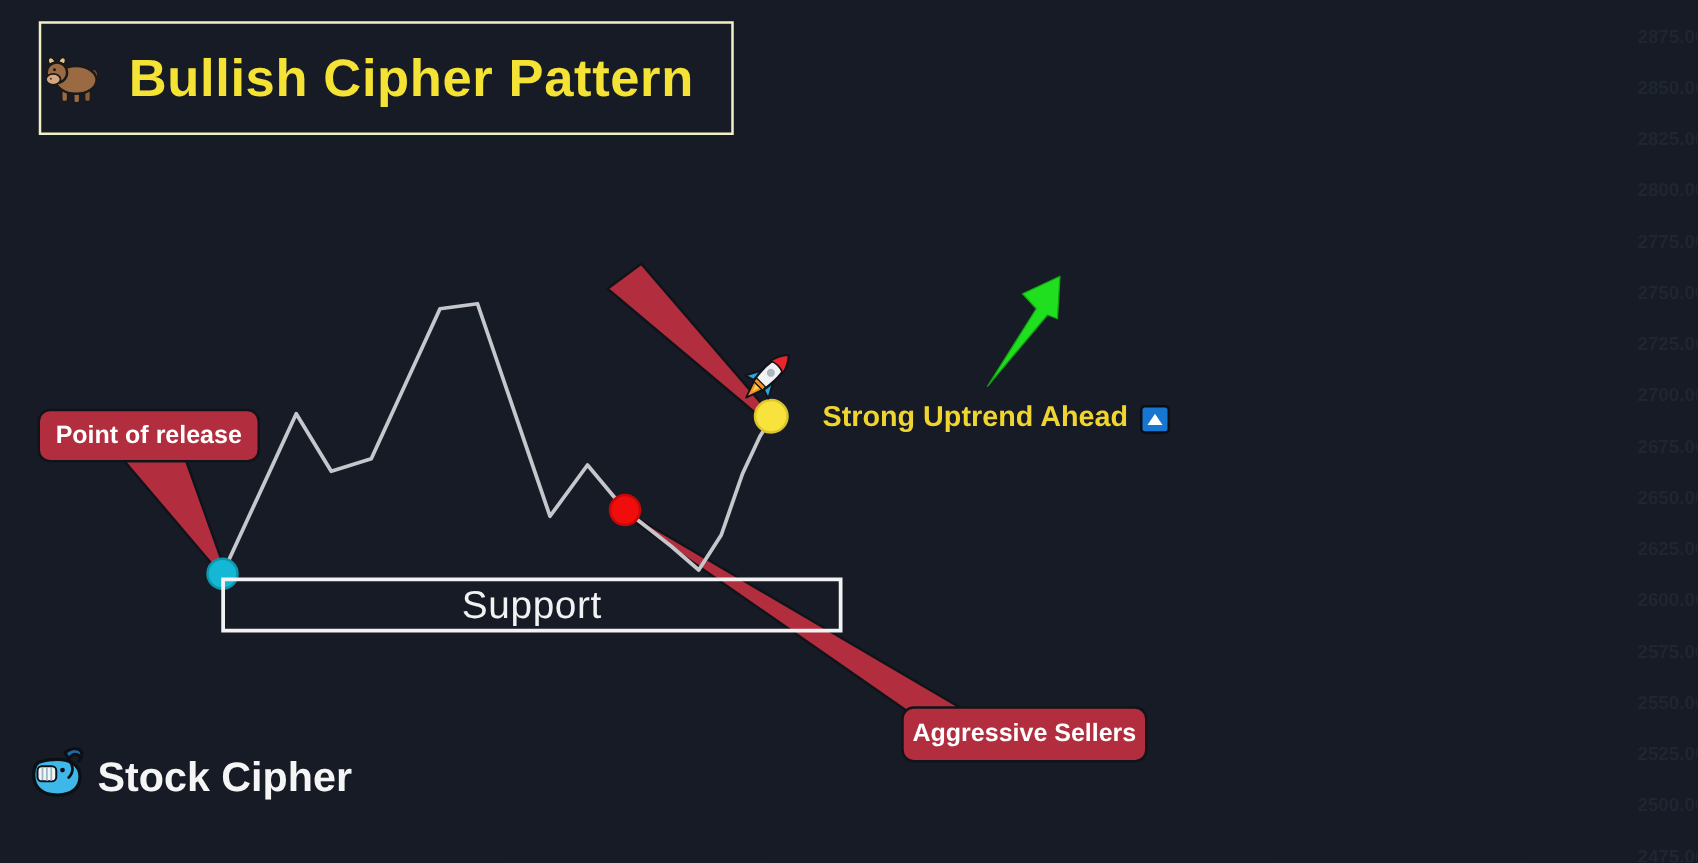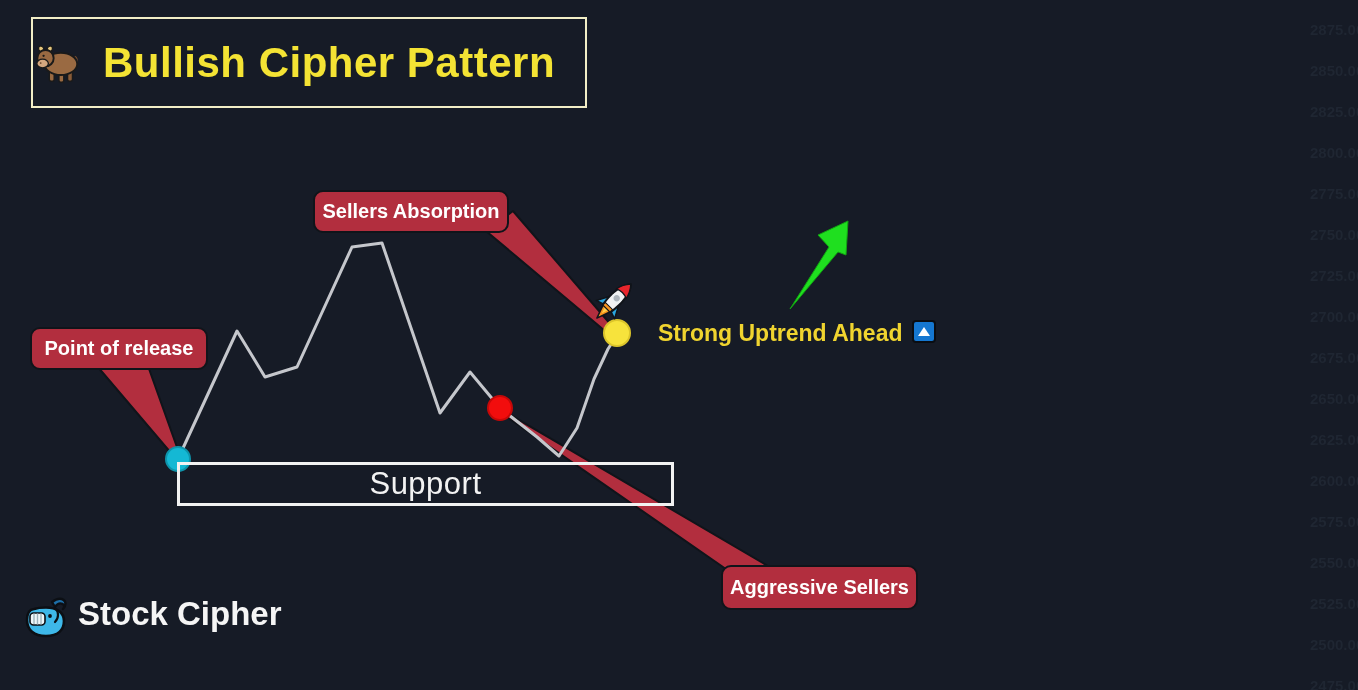--- a/index.html
+++ b/index.html
@@ -27,29 +27,29 @@
   .co-release{left:30px;top:327px;width:178px;height:43px;}
   .co-aggressive{left:721px;top:565px;width:197px;height:45px;}
 
   
   .support-box{position:absolute;left:177px;top:462px;width:497px;height:44px;
     border:3px solid var(--support-white);box-sizing:border-box;display:flex;
     align-items:center;justify-content:center;z-index:3;}
   .support-text{color:var(--support-white);font-size:31px;font-weight:400;letter-spacing:0.5px;}
 
   
-  .uptrend{position:absolute;left:658px;top:320px;display:flex;align-items:flex-start;gap:10px;z-index:4;}
+  .uptrend{position:absolute;left:658px;top:320px;display:flex;align-items:flex-end;gap:10px;z-index:4;}
   .uptrend-text{color:var(--uptrend-yellow);font-size:23px;font-weight:bold;}
   .badge{width:24px;height:23px;background:var(--badge-blue);border:2px solid #0a0d12;
     border-radius:4px;box-sizing:border-box;display:flex;align-items:center;justify-content:center;}
   .badge .tri{width:0;height:0;border-left:6px solid transparent;border-right:6px solid transparent;
     border-bottom:9px solid #fff;}
 
   
-  .brand{position:absolute;left:25px;top:595px;display:flex;align-items:flex-start;gap:7px;z-index:4;}
+  .brand{position:absolute;left:25px;top:595px;display:flex;align-items:flex-end;gap:7px;z-index:4;}
   .brand-text{color:var(--text-white);font-size:33px;font-weight:600;}
 
   
   .price-axis span{position:absolute;left:1310px;width:48px;color:var(--axis-faint);
     font-size:15px;font-weight:bold;white-space:nowrap;}
 
   .tail{fill:var(--accent-red);stroke:var(--outline-dark);stroke-width:2;stroke-linejoin:round;}
   .pattern-line{fill:none;stroke:var(--line-gray);stroke-width:3;stroke-linejoin:round;stroke-linecap:round;}
   .arrow{fill:var(--arrow-green);stroke:#12a312;stroke-width:1;stroke-linejoin:round;}
 </style>
@@ -116,23 +116,20 @@
       <path d="M7,10 C3,4 10,2 11.5,8 Z" fill="#e6c77d" stroke="#1a1a1a" stroke-width="1.3" stroke-linejoin="round"></path>
       <path d="M19,10 C23,4 16,2 14.5,8 Z" fill="#e6c77d" stroke="#1a1a1a" stroke-width="1.3" stroke-linejoin="round"></path>
       <circle cx="13" cy="17" r="8.5" fill="#9a6a42" stroke="#1a1a1a" stroke-width="2"></circle>
       <ellipse cx="10" cy="22.5" rx="6" ry="4.5" fill="#d4a77f" stroke="#1a1a1a" stroke-width="1.4"></ellipse>
       <circle cx="11" cy="14.5" r="1.2" fill="#1a1a1a"></circle>
       <circle cx="8" cy="22" r="0.9" fill="#5c3a22"></circle>
     </svg>
     <span class="title-text">Bullish Cipher Pattern</span>
   </div>
 
-  <div class="callout co-sellers">
-    <span>Sellers Absorption</span>
-  </div>
   <div class="callout co-aggressive">
     <span>Aggressive Sellers</span>
   </div>
   <div class="callout co-release">
     <span>Point of release</span>
   </div>
 
   <div class="support-box">
     <span class="support-text">Support</span>
   </div>

